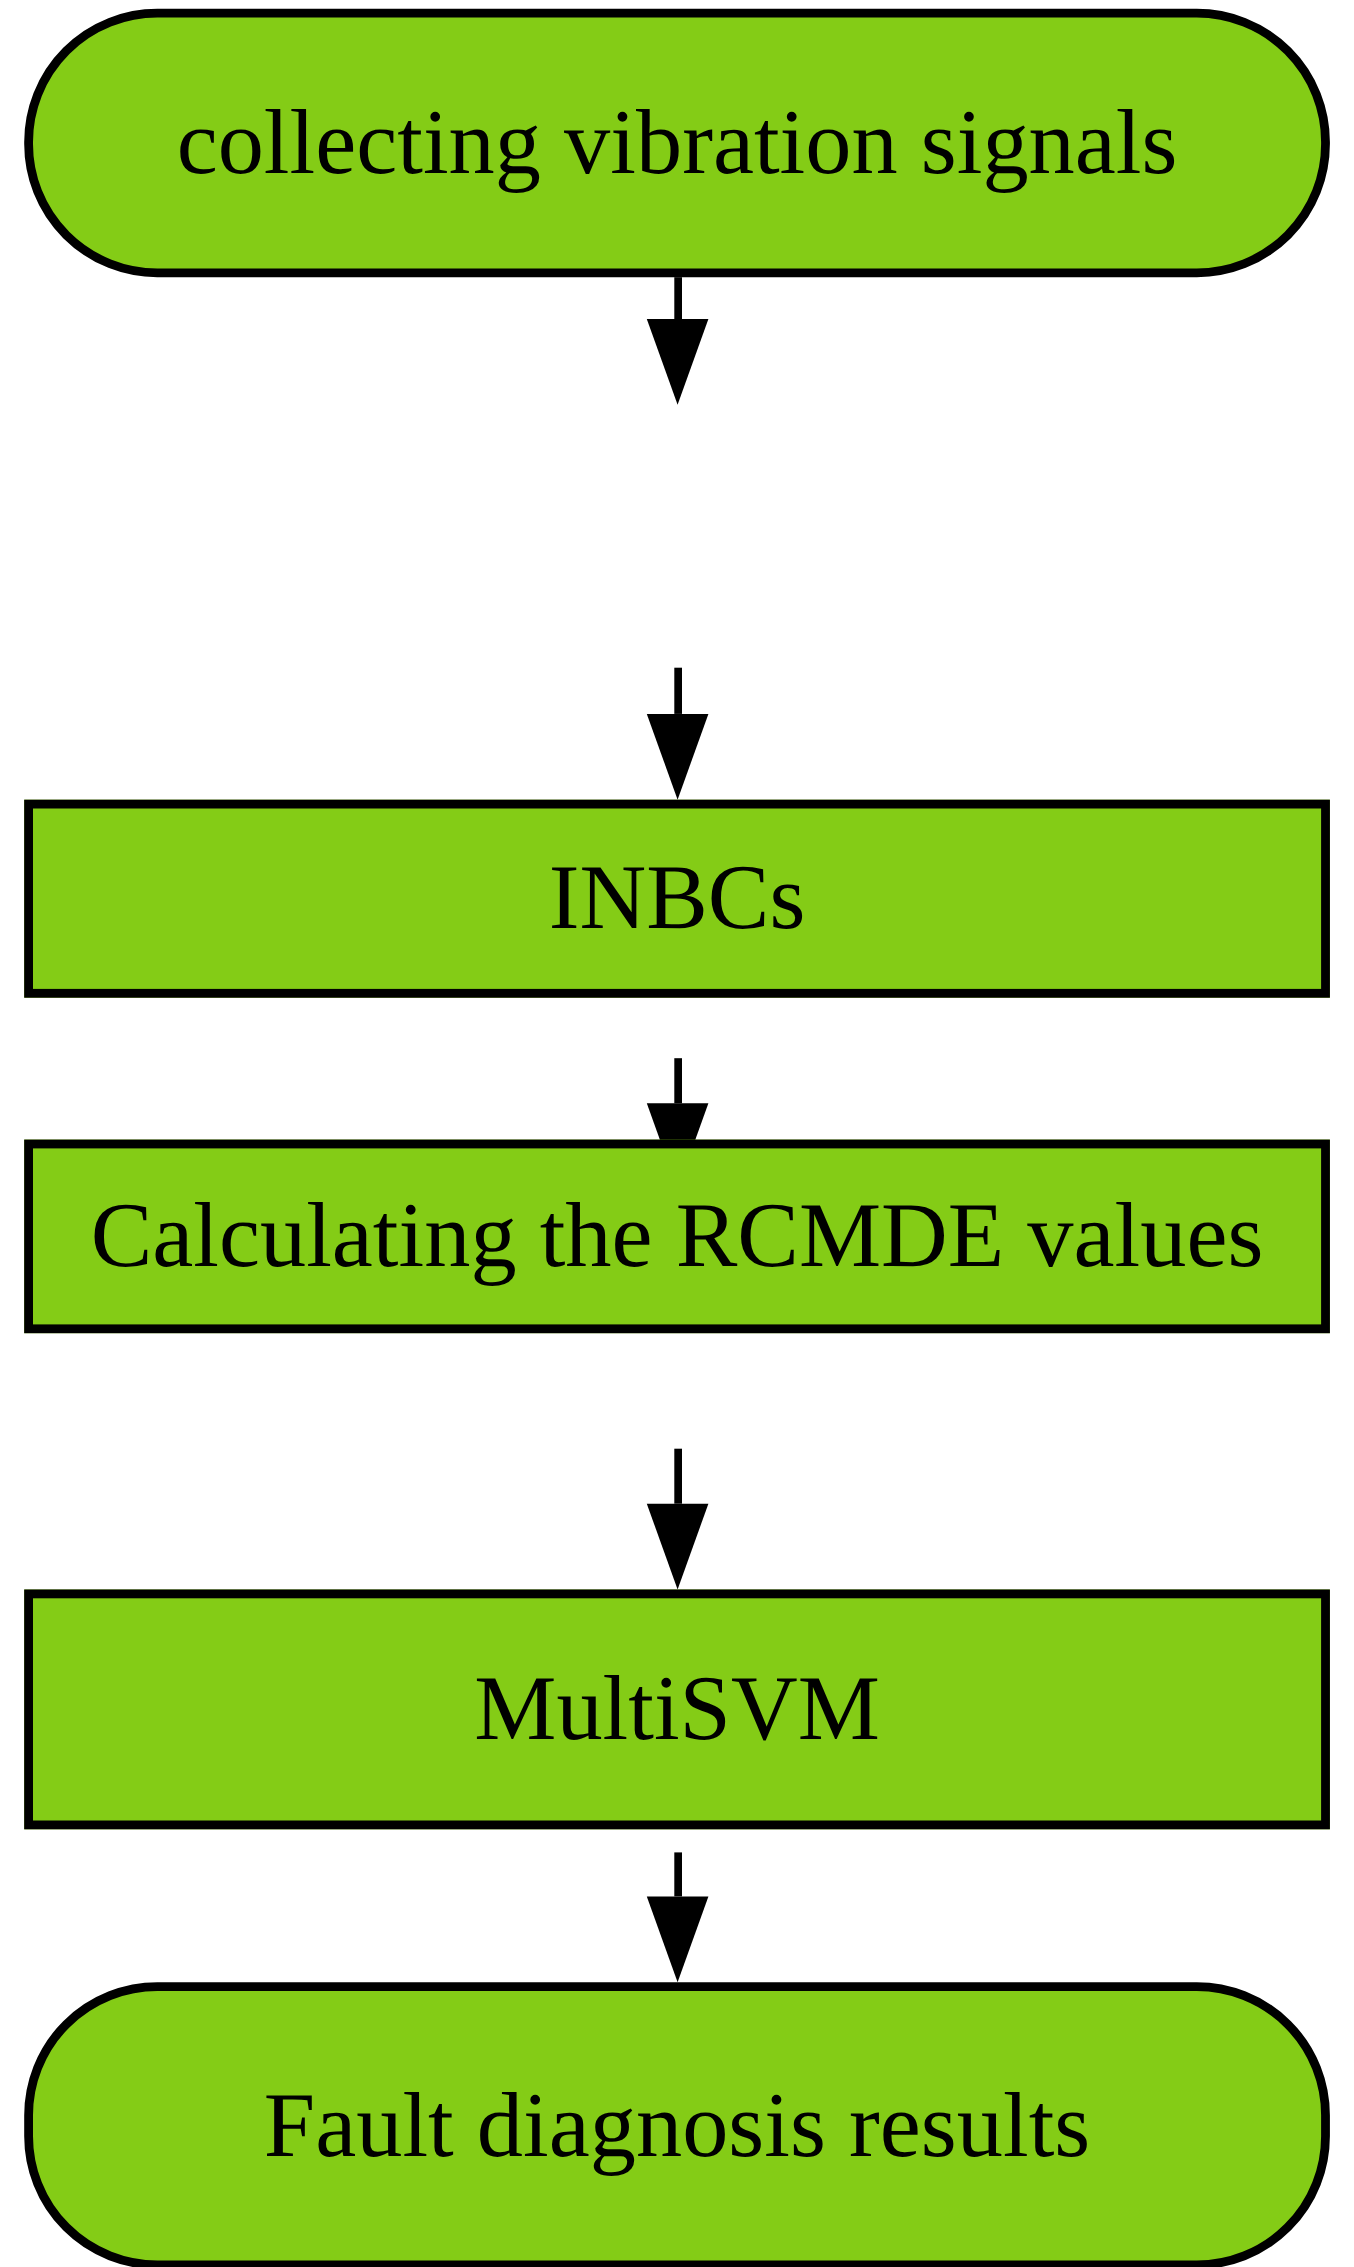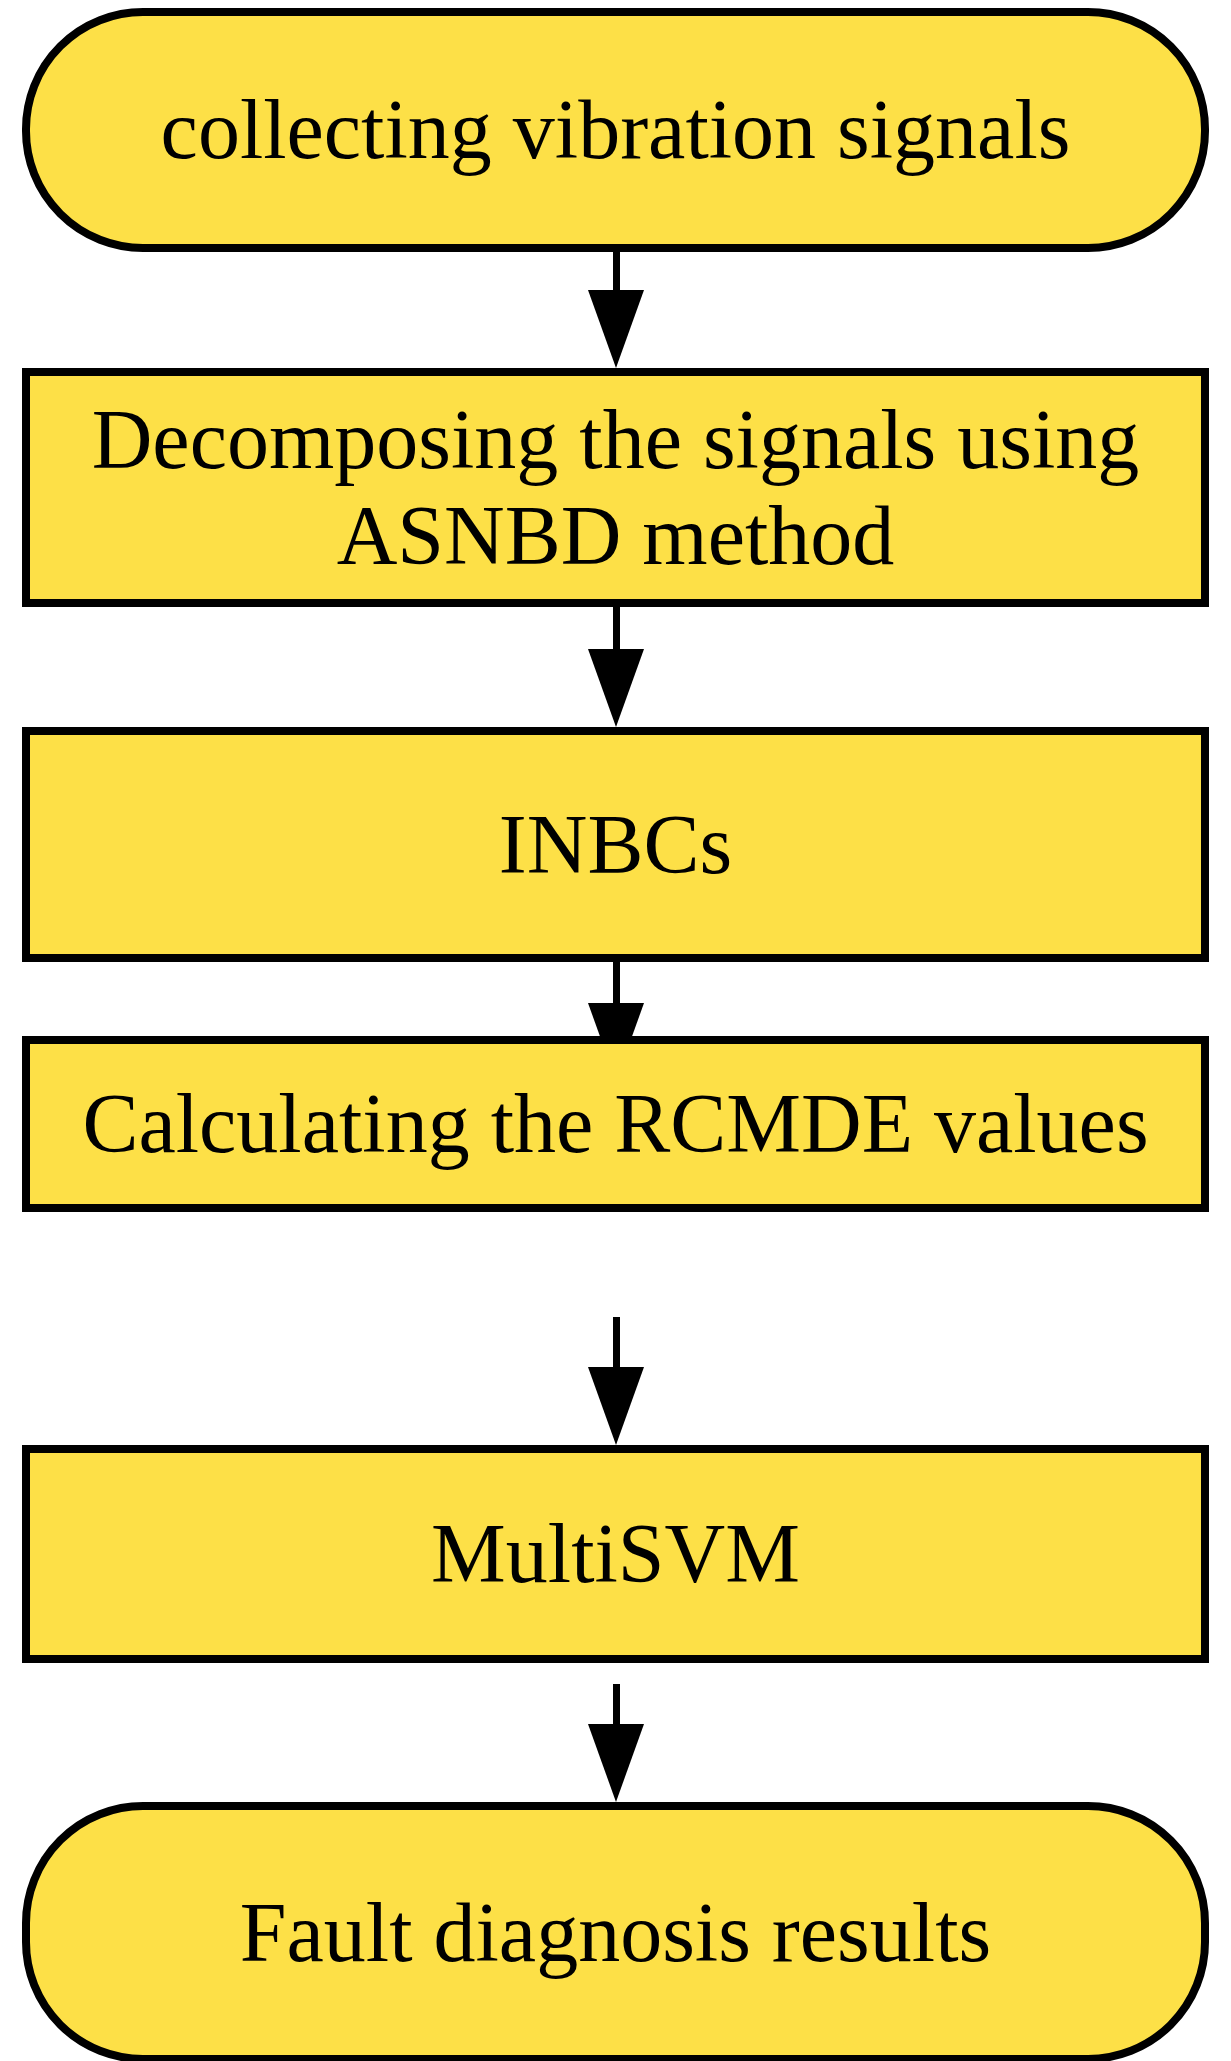--- a/index.html
+++ b/index.html
@@ -15,36 +15,36 @@
     font-family: "Liberation Serif", "DejaVu Serif", serif;
     color: #000000;
   }
 
   
   .node {
     position: absolute;
     left: 22px;
     width: 1187px;
     box-sizing: border-box;
-    background: #fde047;
+    background: #84cc16;
     border: 8px solid #000000;
     display: flex;
     flex-direction: column;
     align-items: center;
     justify-content: center;
     text-align: right;
     font-size: 84px;
     line-height: 96px;
     white-space: nowrap;
   }
   .terminator { border-radius: 121px; }
 
   #node-collect   { top: 8px;    height: 244px; }
   #node-decompose { top: 368px;  height: 239px; }
-  #node-inbcs     { top: 727px;  height: 235px; }
+  #node-inbcs     { top: 727px;  height: 180px; }
   #node-rcmde     { top: 1036px; height: 176px; }
   #node-multisvm  { top: 1445px; height: 218px; }
   #node-result    { top: 1802px; height: 261px; }
 
   
   .arrow {
     position: absolute;
     left: 588px;
     width: 56px;
     display: flex;
@@ -76,24 +76,20 @@
 
   <div class="node terminator" id="node-collect">
     <span class="line">collecting vibration signals</span>
   </div>
 
   <div class="arrow" id="arrow-1">
     <div class="shaft"></div>
     <div class="head"></div>
   </div>
 
-  <div class="node" id="node-decompose">
-    <span class="line">Decomposing the signals using</span>
-    <span class="line">ASNBD method</span>
-  </div>
 
   <div class="arrow" id="arrow-2">
     <div class="shaft"></div>
     <div class="head"></div>
   </div>
 
   <div class="node" id="node-inbcs">
     <span class="line">INBCs</span>
   </div>
 

